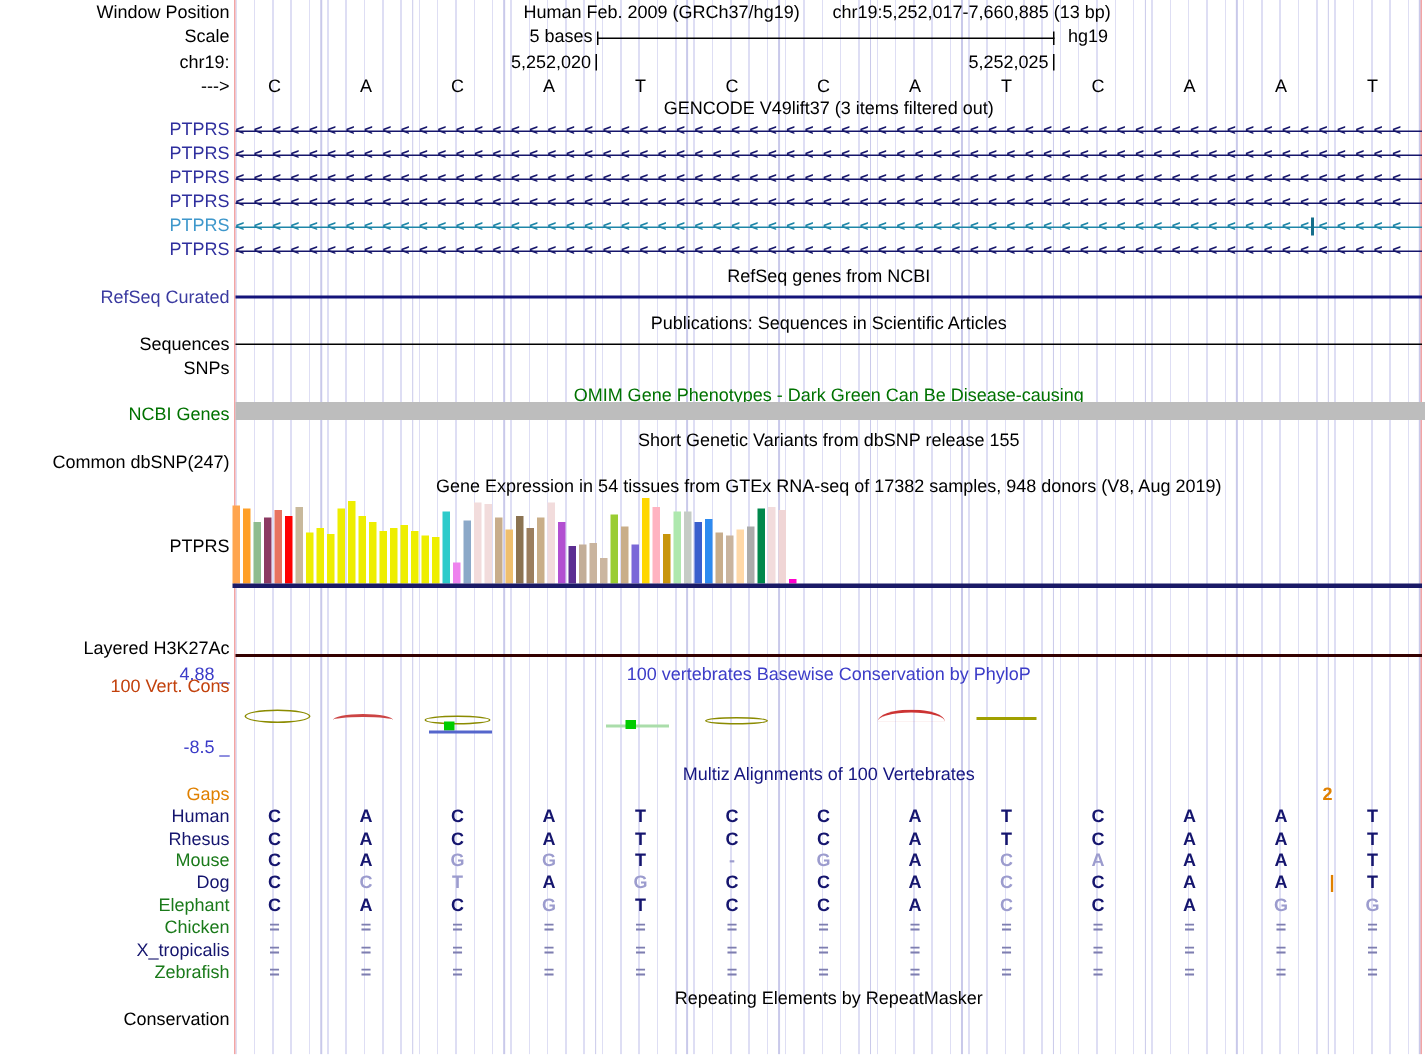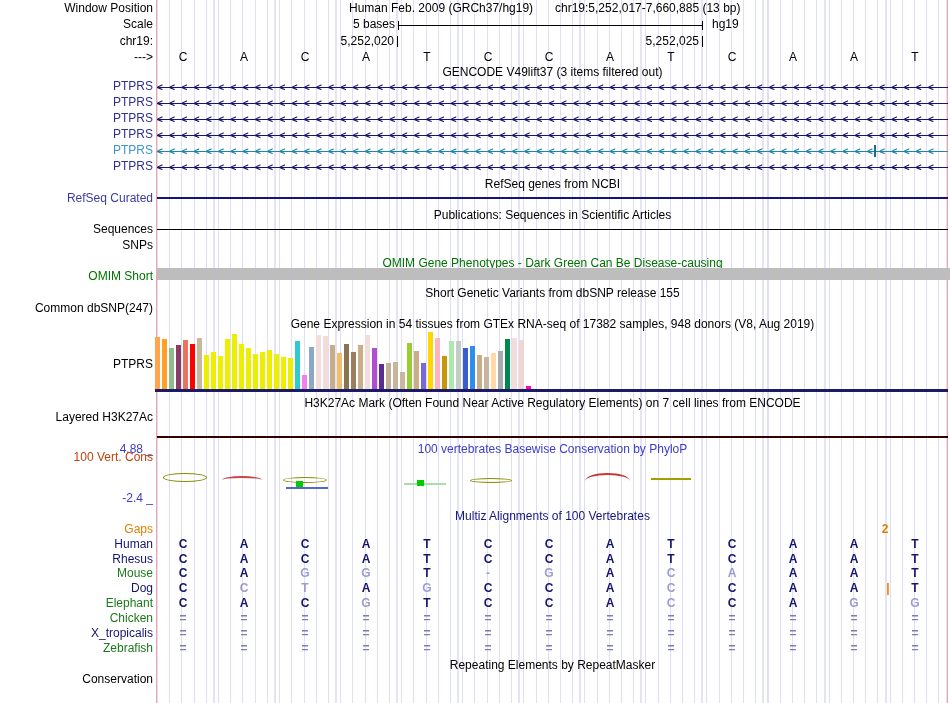--- a/index.html
+++ b/index.html
@@ -86,21 +86,21 @@
   <div class="title" style="top:178px">RefSeq genes from NCBI</div>
   <div class="gutter" style="top:192px;color:#3A3AA0">RefSeq Curated</div>
   <div class="hline" style="left:157px;top:197px;width:791px;height:2px;background:#14147A"></div>
 
   <div class="title" style="top:209px">Publications: Sequences in Scientific Articles</div>
   <div class="gutter" style="top:223px">Sequences</div>
   <div class="hline" style="left:157px;top:229px;width:791px;height:1px;background:#000"></div>
   <div class="gutter" style="top:239px">SNPs</div>
 
   <div class="title green" style="top:257px">OMIM Gene Phenotypes - Dark Green Can Be Disease-causing</div>
-  <div class="gutter green" style="top:270px">OMIM Short</div>
+  <div class="gutter green" style="top:270px">NCBI Genes</div>
   <div class="hline" style="left:157px;top:268px;width:793px;height:12px;background:#BDBDBD"></div>
 
   <div class="title" style="top:287px">Short Genetic Variants from dbSNP release 155</div>
   <div class="gutter" style="top:302px">Common dbSNP(247)</div>
 
   <div class="title" style="top:318px">Gene Expression in 54 tissues from GTEx RNA-seq of 17382 samples, 948 donors (V8, Aug 2019)</div>
   <div class="gutter" style="top:358px">PTPRS</div>
   <div id="gtex-bars">
       <div class="abs" style="left: 155px; top: 337px; width: 5px; height: 52px; background: rgb(255, 165, 79);"></div>
       <div class="abs" style="left: 162px; top: 339px; width: 5px; height: 50px; background: rgb(255, 160, 40);"></div>
@@ -152,28 +152,27 @@
       <div class="abs" style="left: 484px; top: 357px; width: 5px; height: 32px; background: rgb(201, 180, 158);"></div>
       <div class="abs" style="left: 491px; top: 353px; width: 5px; height: 36px; background: rgb(255, 217, 168);"></div>
       <div class="abs" style="left: 498px; top: 351px; width: 5px; height: 38px; background: rgb(171, 171, 171);"></div>
       <div class="abs" style="left: 505px; top: 339px; width: 5px; height: 50px; background: rgb(0, 136, 76);"></div>
       <div class="abs" style="left: 512px; top: 338px; width: 5px; height: 51px; background: rgb(242, 220, 220);"></div>
       <div class="abs" style="left: 519px; top: 340px; width: 5px; height: 49px; background: rgb(240, 213, 213);"></div>
       <div class="abs" style="left: 526px; top: 386px; width: 5px; height: 3px; background: rgb(255, 0, 204);"></div>
     </div>
   <div class="hline" style="left:155px;top:389px;width:793px;height:3px;background:#1A1A66"></div>
 
-  <div class="title" style="top:397px">H3K27Ac Mark (Often Found Near Active Regulatory Elements) on 7 cell lines from ENCODE</div>
-  <div class="gutter" style="top:411px">Layered H3K27Ac</div>
+  <div class="gutter" style="top:426px">Layered H3K27Ac</div>
   <div class="hline" style="left:157px;top:436px;width:791px;height:2px;background:#330000"></div>
 
   <div class="gutter blue" style="top:443px">4.88 _</div>
   <div class="title blue" style="top:443px">100 vertebrates Basewise Conservation by PhyloP</div>
   <div class="gutter" style="top:451px;color:#c2410c">100 Vert. Cons</div>
-  <div class="gutter blue" style="top:492px">-2.4 _</div>
+  <div class="gutter blue" style="top:492px">-8.5 _</div>
   <div id="cons-shapes">
       <div class="abs" style="left: 163px; top: 473px; width: 44px; height: 9px; border: 1.5px solid rgb(139, 139, 0); border-radius: 50%; box-sizing: border-box;"></div>
       <div class="abs" style="left: 222px; top: 476px; width: 40px; height: 4px; border-top: 2px solid rgb(204, 68, 68); border-radius: 50% 50% 0px 0px / 100% 100% 0px 0px; box-sizing: border-box;"></div>
       <div class="abs" style="left: 283px; top: 477px; width: 44px; height: 6px; border: 1.5px solid rgb(139, 139, 0); border-radius: 50%; box-sizing: border-box;"></div>
       <div class="abs" style="left: 296px; top: 481px; width: 7px; height: 6px; background: rgb(0, 204, 0);"></div>
       <div class="abs" style="left: 286px; top: 487px; width: 42px; height: 2px; background: rgb(85, 102, 204);"></div>
       <div class="abs" style="left: 404px; top: 483px; width: 42px; height: 2px; background: rgb(170, 221, 170);"></div>
       <div class="abs" style="left: 417px; top: 480px; width: 7px; height: 6px; background: rgb(0, 204, 0);"></div>
       <div class="abs" style="left: 470px; top: 478px; width: 42px; height: 5px; border: 1.5px solid rgb(139, 139, 0); border-radius: 50%; box-sizing: border-box;"></div>
       <div class="abs" style="left: 585px; top: 473px; width: 45px; height: 8px; border-top: 2px solid rgb(204, 51, 51); border-radius: 50% 50% 0px 0px / 100% 100% 0px 0px; box-sizing: border-box;"></div>

